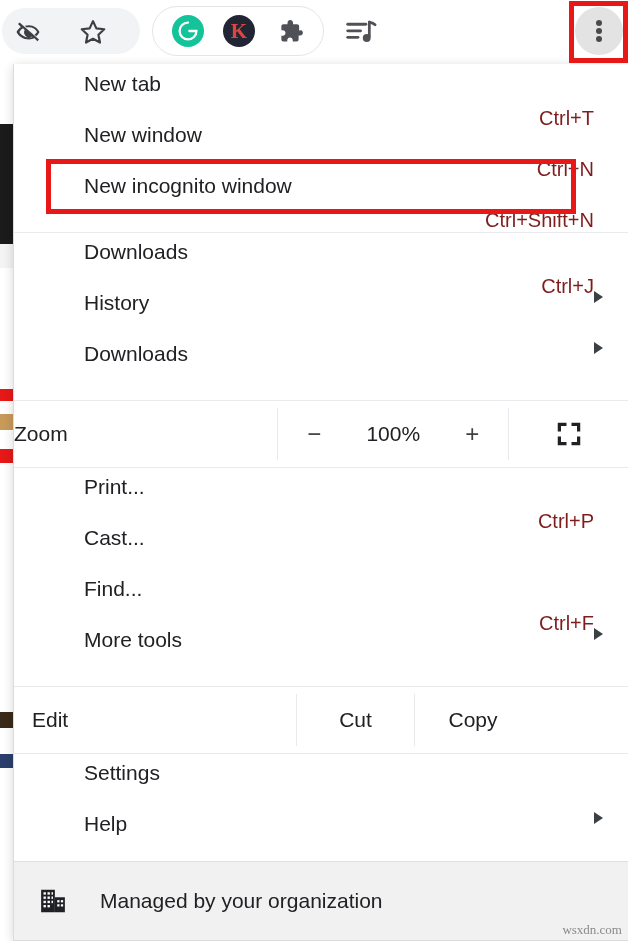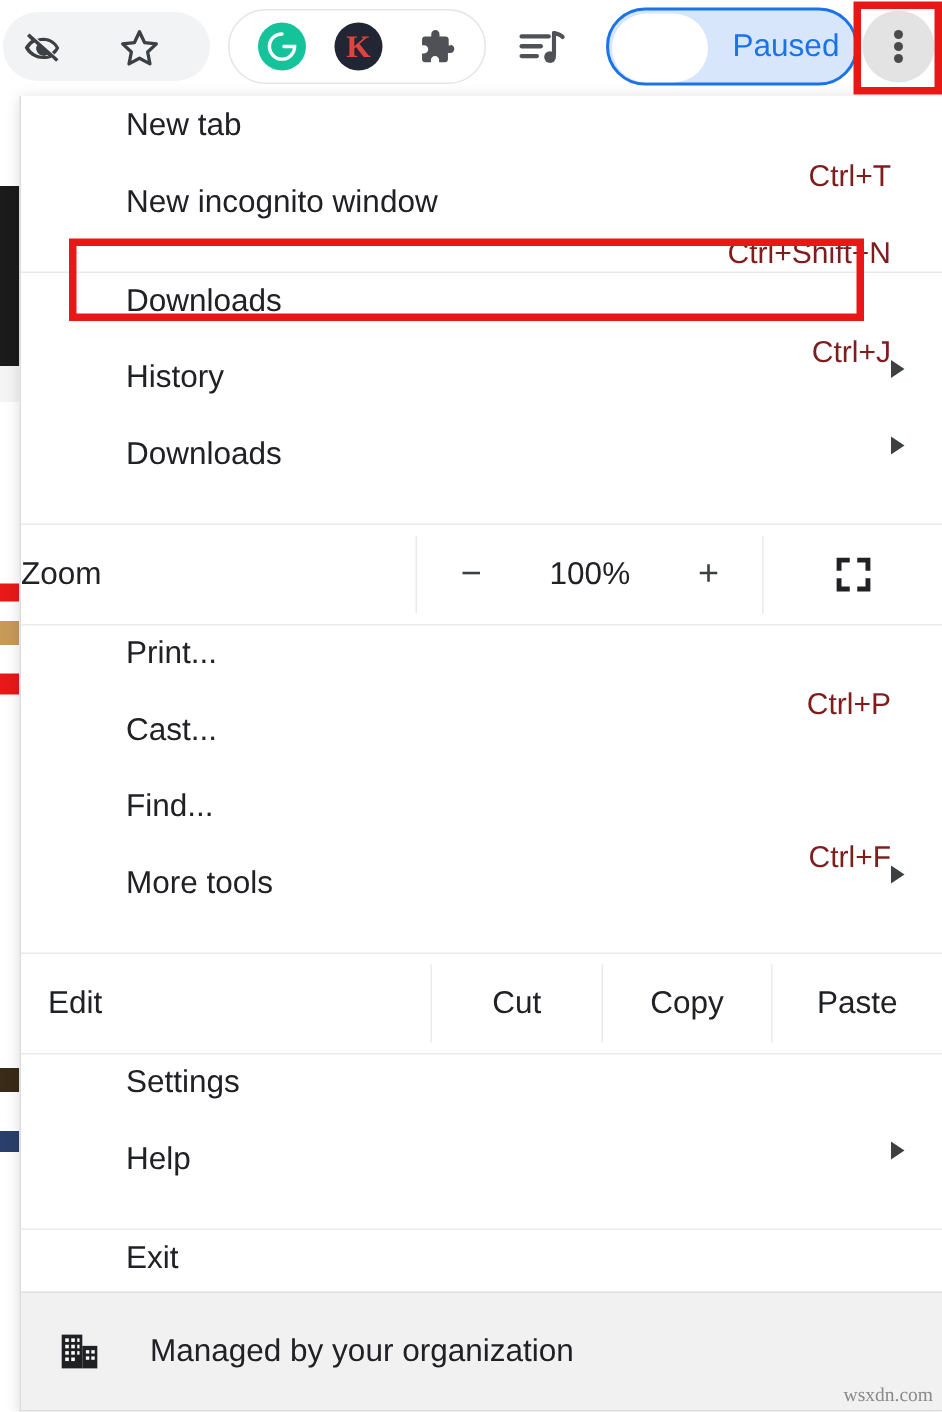--- a/index.html
+++ b/index.html
@@ -309,39 +309,39 @@
       <svg width="34" height="32" viewBox="0 0 26 24" aria-hidden="true">
         <rect x="1" y="5" width="16" height="2.2" rx="1.1" fill="#4f5156"></rect>
         <rect x="1" y="10" width="12" height="2.2" rx="1.1" fill="#4f5156"></rect>
         <rect x="1" y="15" width="10" height="2.2" rx="1.1" fill="#4f5156"></rect>
         <path d="M18.6 4.4v11.1" stroke="#4f5156" stroke-width="2.1" fill="none" stroke-linecap="round"></path>
         <path d="M18.6 4.4c1.8 0.4 3.4 1 4.4 2" stroke="#4f5156" stroke-width="2.1" fill="none" stroke-linecap="round"></path>
         <circle cx="16.6" cy="16.6" r="3" fill="#4f5156"></circle>
       </svg>
     </div>
 
-    <div class="paused-pill">
-      <div class="knob"></div>
-      <div class="label">Paused</div>
-    </div>
 
     <div class="menu-dots-btn">
       <span class="dot d1"></span>
       <span class="dot d2"></span>
       <span class="dot d3"></span>
     </div>
   </div>
 
   <div class="menu">
 
     <div class="pad-top"></div>
 
     <div class="mrow">
       <span class="lbl">New tab</span>
       <span class="accel">Ctrl+T</span>
+    </div>
+    <div class="mrow">
+      <span class="lbl">New window</span>
+      <span class="accel">Ctrl+N</span>
     </div>
     <div class="mrow">
       <span class="lbl">New incognito window</span>
       <span class="accel">Ctrl+Shift+N</span>
     </div>
 
     <div class="sep"></div>
 
     <div class="mrow">
       <span class="lbl">Downloads</span>
@@ -396,21 +396,20 @@
     </div>
 
     <div class="sep"></div>
 
     <div class="splitrow">
       <div class="cell first edit-lbl">
         <span>Edit</span>
       </div>
       <div class="cell edit-cut">Cut</div>
       <div class="cell edit-copy">Copy</div>
-      <div class="cell edit-paste">Paste</div>
     </div>
 
     <div class="sep"></div>
 
     <div class="mrow">
       <span class="lbl">Settings</span>
     </div>
     <div class="mrow">
       <span class="lbl">Help</span>
       <span class="arrow"></span>

